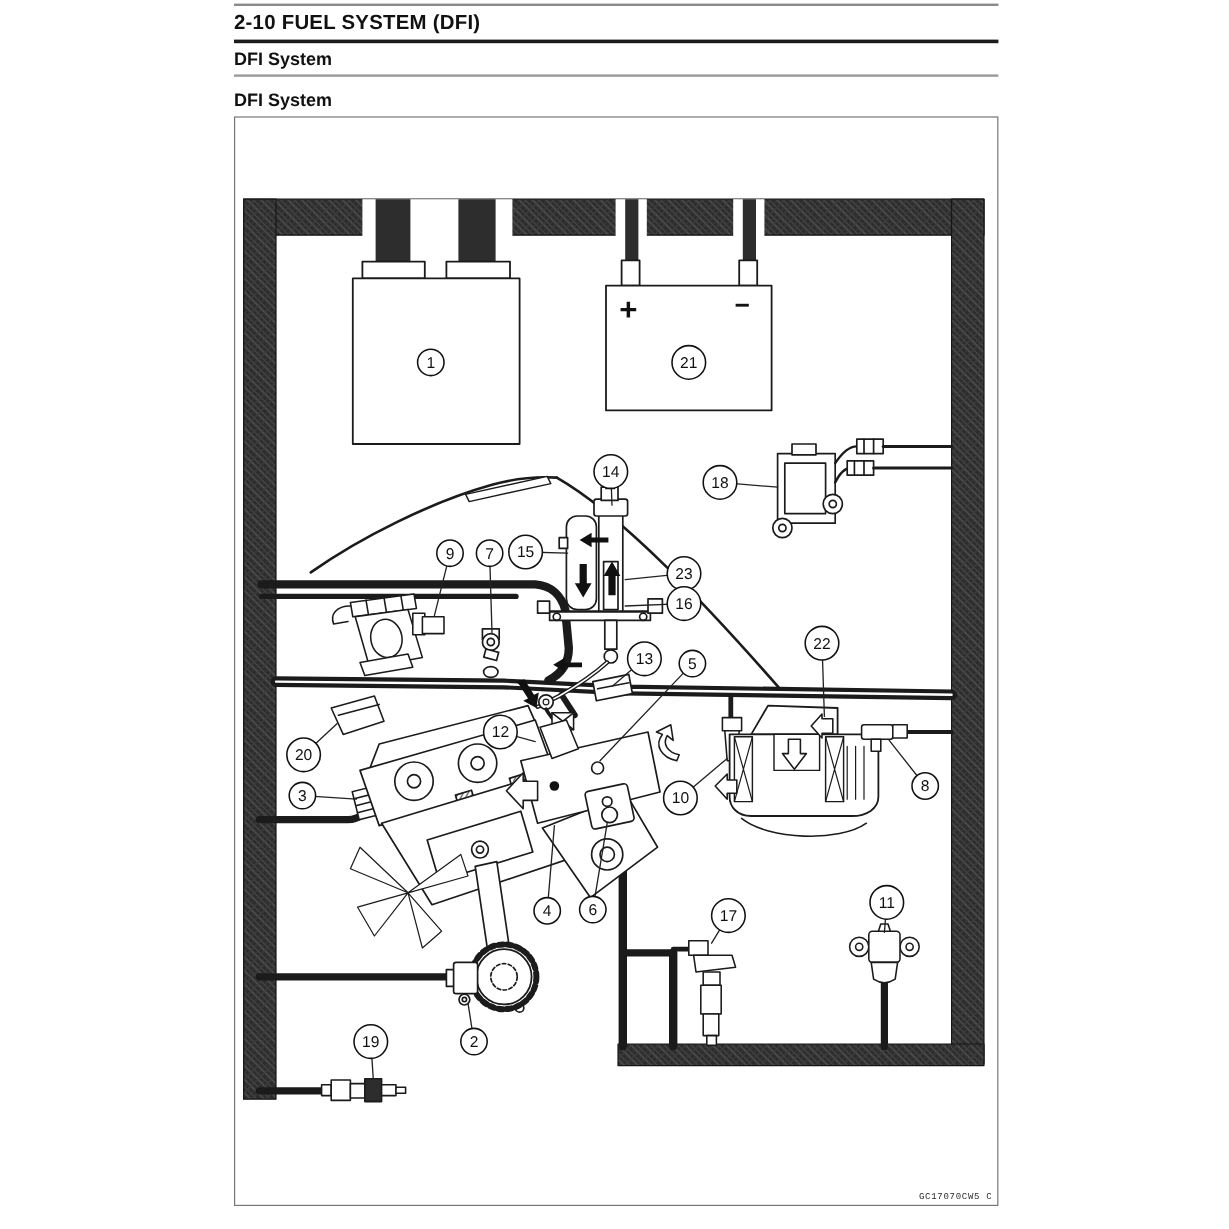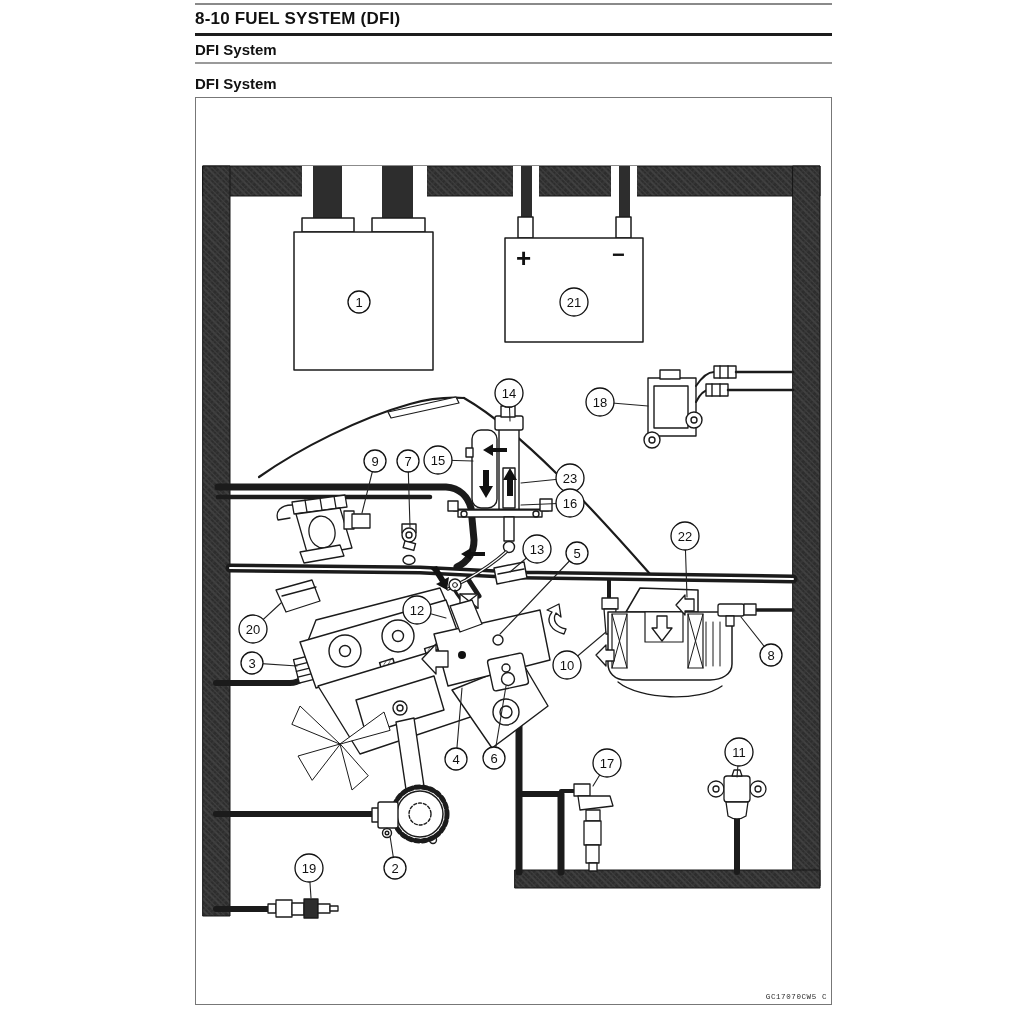--- a/index.html
+++ b/index.html
@@ -16,21 +16,21 @@
   #diagram-svg{position:absolute;left:0;top:0;}
   text.sym{font-family:"Liberation Sans",sans-serif;font-weight:bold;}
   #figure-code{font-family:"Liberation Mono",monospace;font-size:7.5px;letter-spacing:.6px;fill:#2a2a2a;}
   .co-num{font-family:"Liberation Sans",sans-serif;font-size:13px;fill:#111;}
 </style>
 </head>
 <body>
 
 <div id="page">
   <div id="rule-top" class="rule"></div>
-  <div id="chapter-title">8-10 FUEL SYSTEM (DFI)</div>
+  <div id="chapter-title">2-10 FUEL SYSTEM (DFI)</div>
   <div id="rule-title" class="rule"></div>
   <div id="section-heading">DFI System</div>
   <div id="rule-section" class="rule"></div>
   <div id="figure-heading">DFI System</div>
   <div id="frame"></div>
 
   <svg id="diagram-svg" width="1024" height="1024" viewBox="0 0 1024 1024" xmlns="http://www.w3.org/2000/svg">
     <defs>
       <pattern id="hatch" patternUnits="userSpaceOnUse" width="8" height="8" patternTransform="rotate(45)">
         <rect width="8" height="8" fill="#2d2d2d"></rect>

